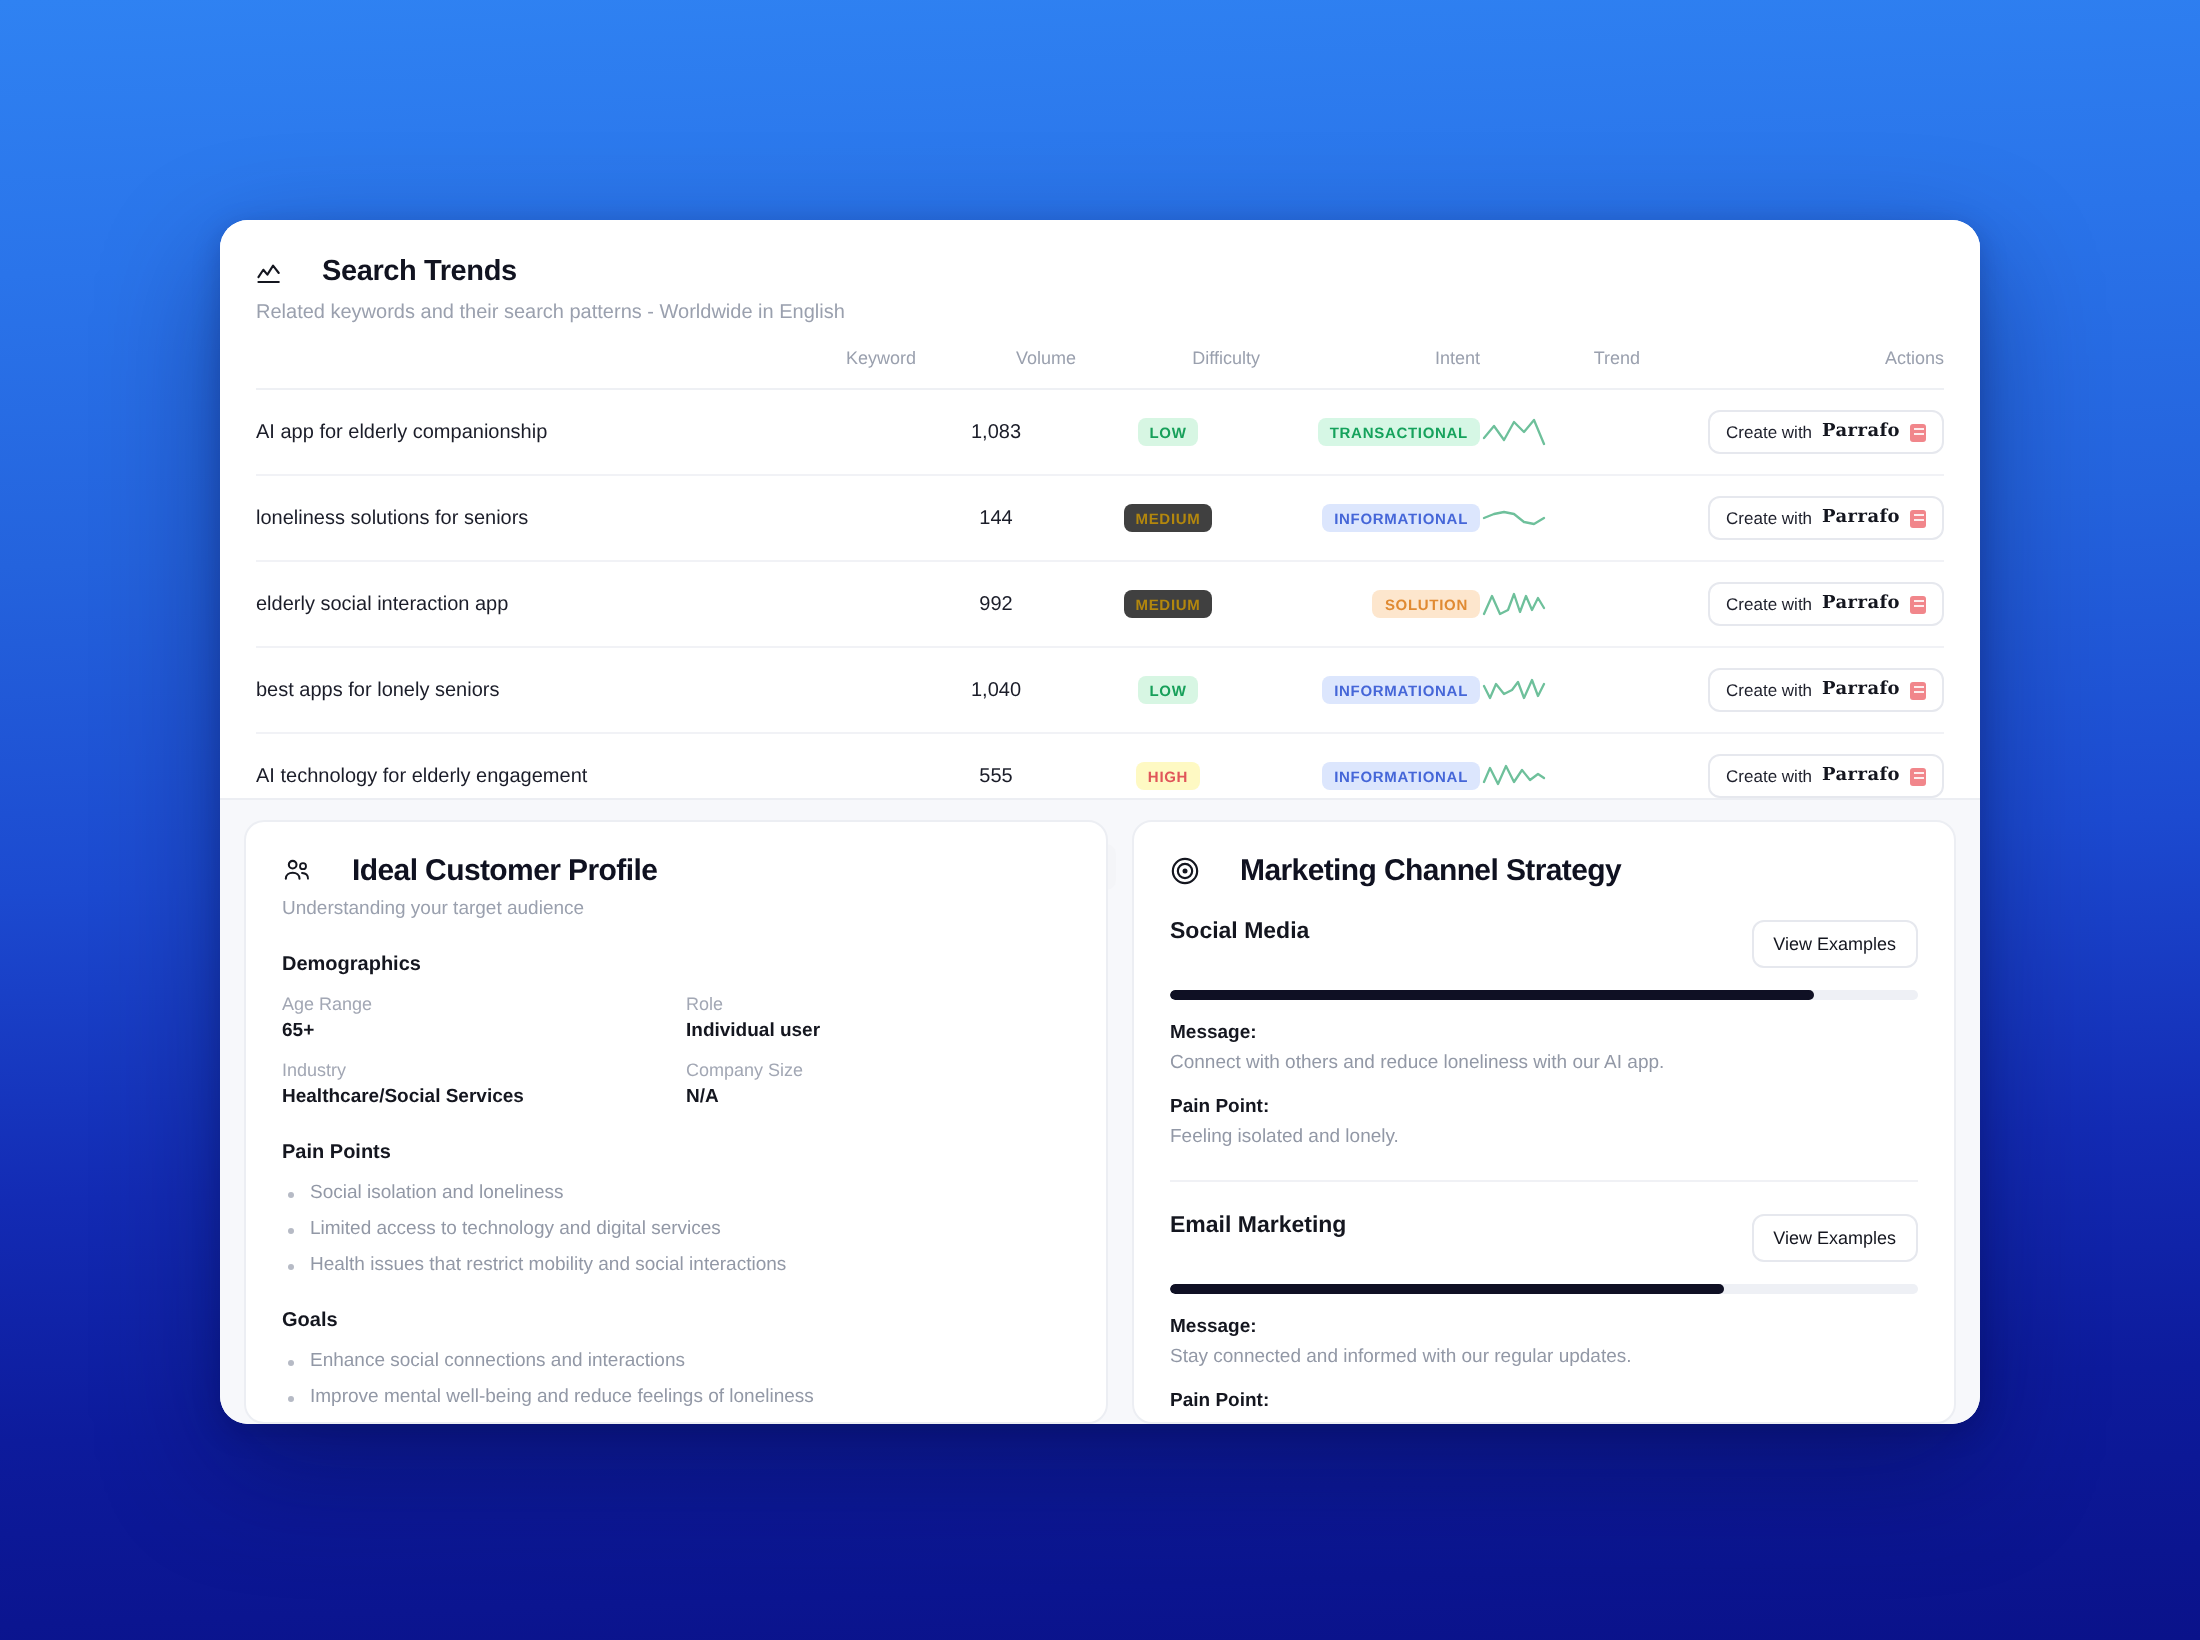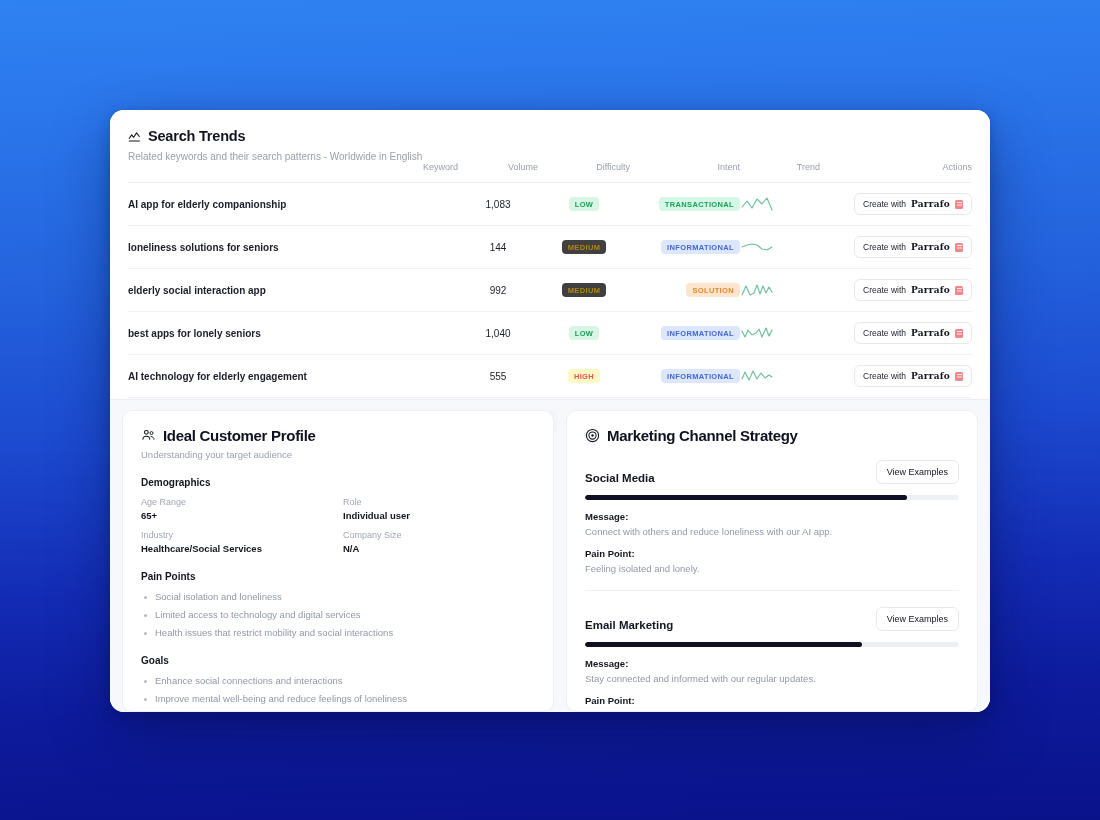--- a/index.html
+++ b/index.html
@@ -38,33 +38,34 @@
   }
 
   
   .trends-card {
     background: #ffffff;
     padding: 18px 18px 0 18px;
     border-bottom: 1px solid #eceef3;
     height: 290px;
   }
 
-  .card-head { display: flex; align-items: center; gap: 7px; }
+  .card-head { display: flex; align-items: center; gap: 20px; }
 
   .card-title {
     font-size: 14.5px;
     font-weight: bold;
     color: #111320;
     letter-spacing: -0.2px;
   }
 
   .card-sub {
     font-size: 10px;
     color: #9aa0ae;
     margin-top: 7px;
+    margin-bottom: 12px;
   }
 
   .ico { display: inline-flex; align-items: center; justify-content: center; }
 
   
   table.trends { width: 100%; border-collapse: collapse; table-layout: fixed; }
 
   table.trends th {
     font-size: 9px;
     font-weight: normal;
@@ -78,21 +79,21 @@
   th.c-trend { text-align: left; padding-left: 22px; }
   th.c-act { text-align: right; }
 
   table.trends td {
     font-size: 10px;
     color: #1b1d29;
     padding: 10px 0;
     border-bottom: 1px solid #f1f2f6;
     vertical-align: middle;
   }
-  td.c-kw { font-weight: 700; color: #171925; }
+  td.c-kw { font-weight: 400; color: #171925; }
   td.c-vol { text-align: center; color: #23252f; }
   td.c-diff { text-align: center; }
   td.c-intent { text-align: right; padding-right: 12px; margin-top: 48px; }
   td.c-trend { text-align: left; padding-left: 22px; }
   td.c-act { text-align: right; }
 
   col.w-kw     { width: 330px; }
   col.w-vol    { width: 80px; }
   col.w-diff   { width: 92px; }
   col.w-intent { width: 110px; }
@@ -248,21 +249,21 @@
     left: 3px; top: 5px;
     width: 3px; height: 3px;
     border-radius: 50%;
     background: #b6bac5;
   }
 
   
   .channel { margin-top: 16px; }
   .channel-row {
     display: flex;
-    align-items: flex-end;
+    align-items: flex-start;
     justify-content: space-between;
   }
   .channel-name { font-size: 11.5px; font-weight: bold; color: #14161f; }
   .view-btn {
     border: 1px solid #e6e8ee;
     background: #ffffff;
     border-radius: 6px;
     padding: 6px 10px;
     font-size: 9px;
     color: #14161f;

